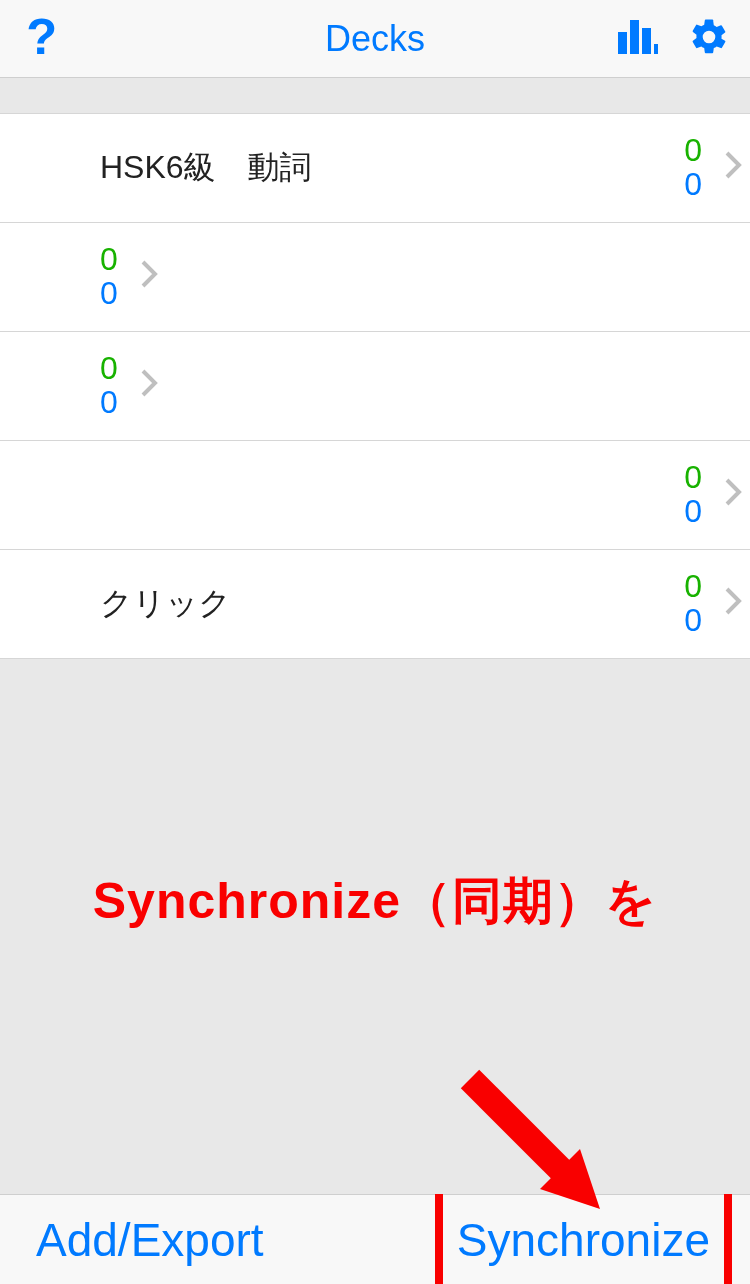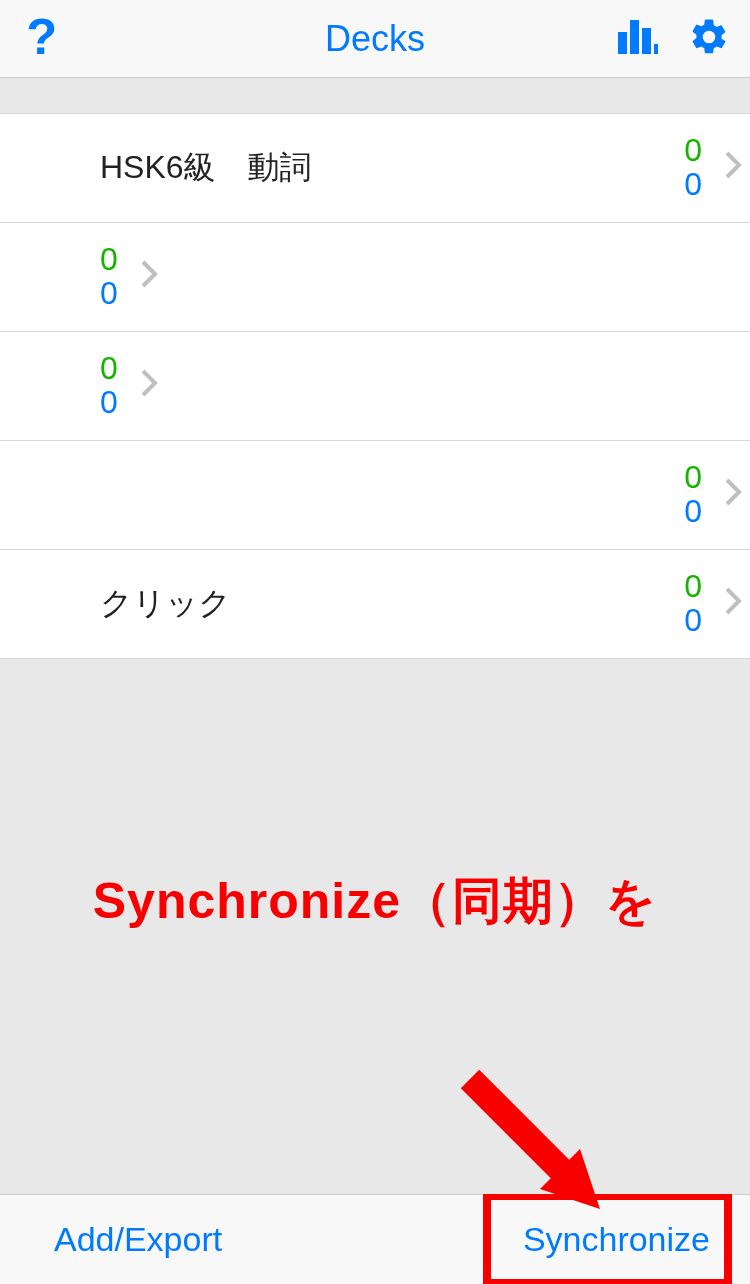--- a/index.html
+++ b/index.html
@@ -100,26 +100,25 @@
   .toolbar {
     height: 90px;
     background: #f8f8f8;
     border-top: 1px solid #cfcfcf;
     display: flex;
     align-items: center;
     justify-content: space-between;
     padding: 0 36px;
   }
   .toolbar-btn {
-    font-size: 34px;
+    font-size: 46px;
     color: #007aff;
     background: none;
     border: none;
     font-family: inherit;
-    margin-left: 18px;
   }
   .sync-highlight {
     border: 8px solid #f90000;
     padding: 20px 14px;
     margin-right: -18px;
   }
 </style>
 </head>
 <body>
 

